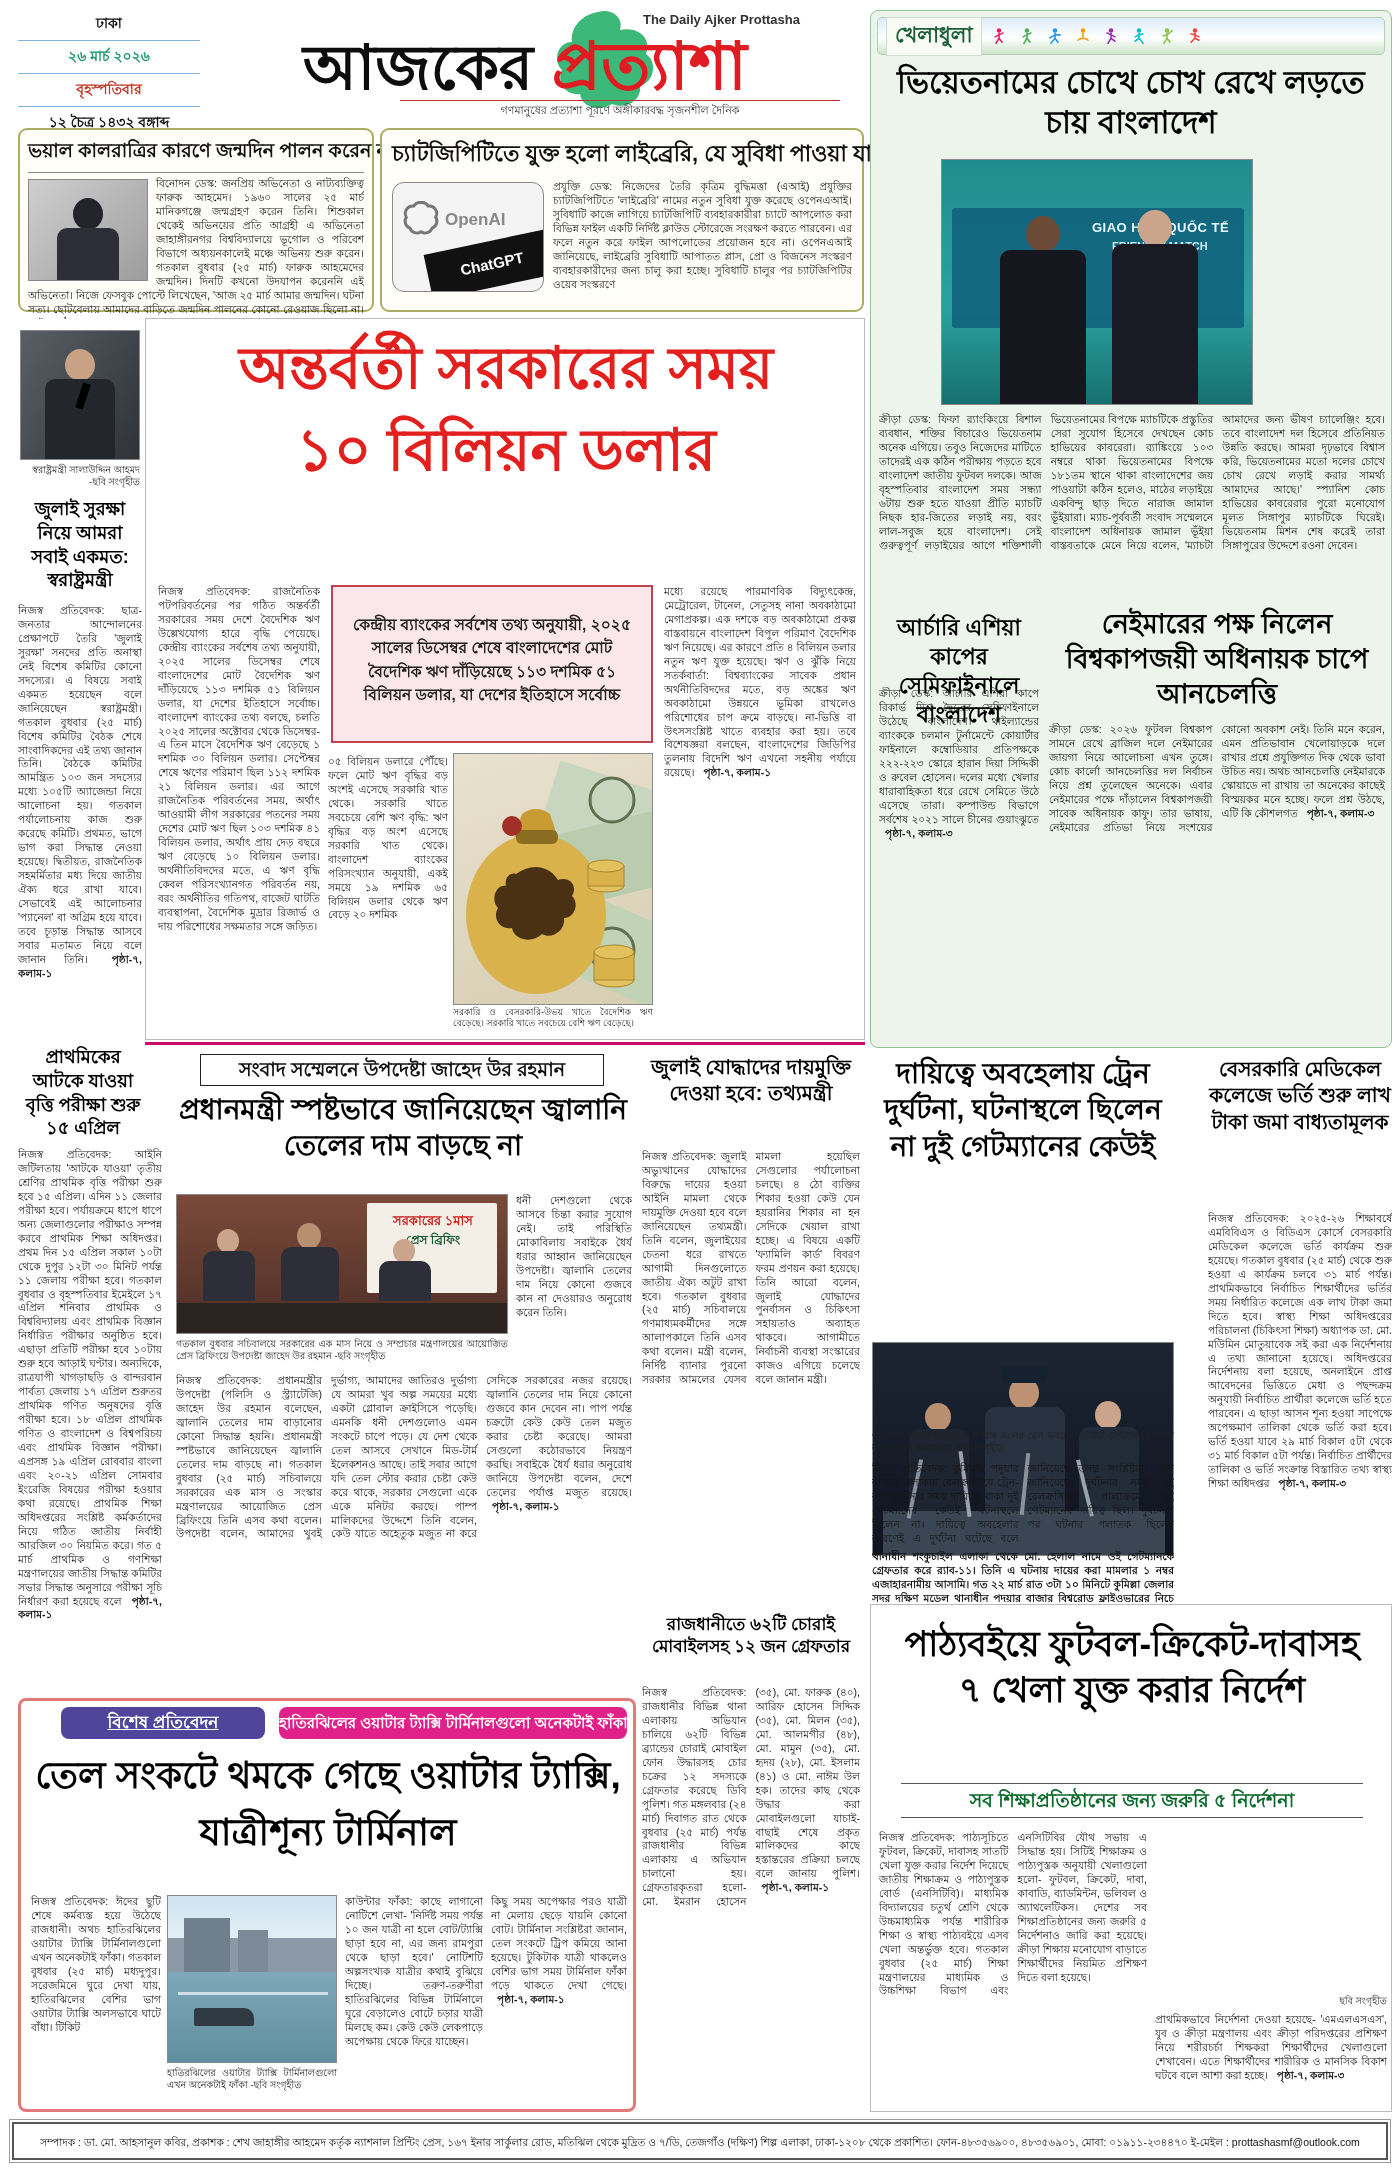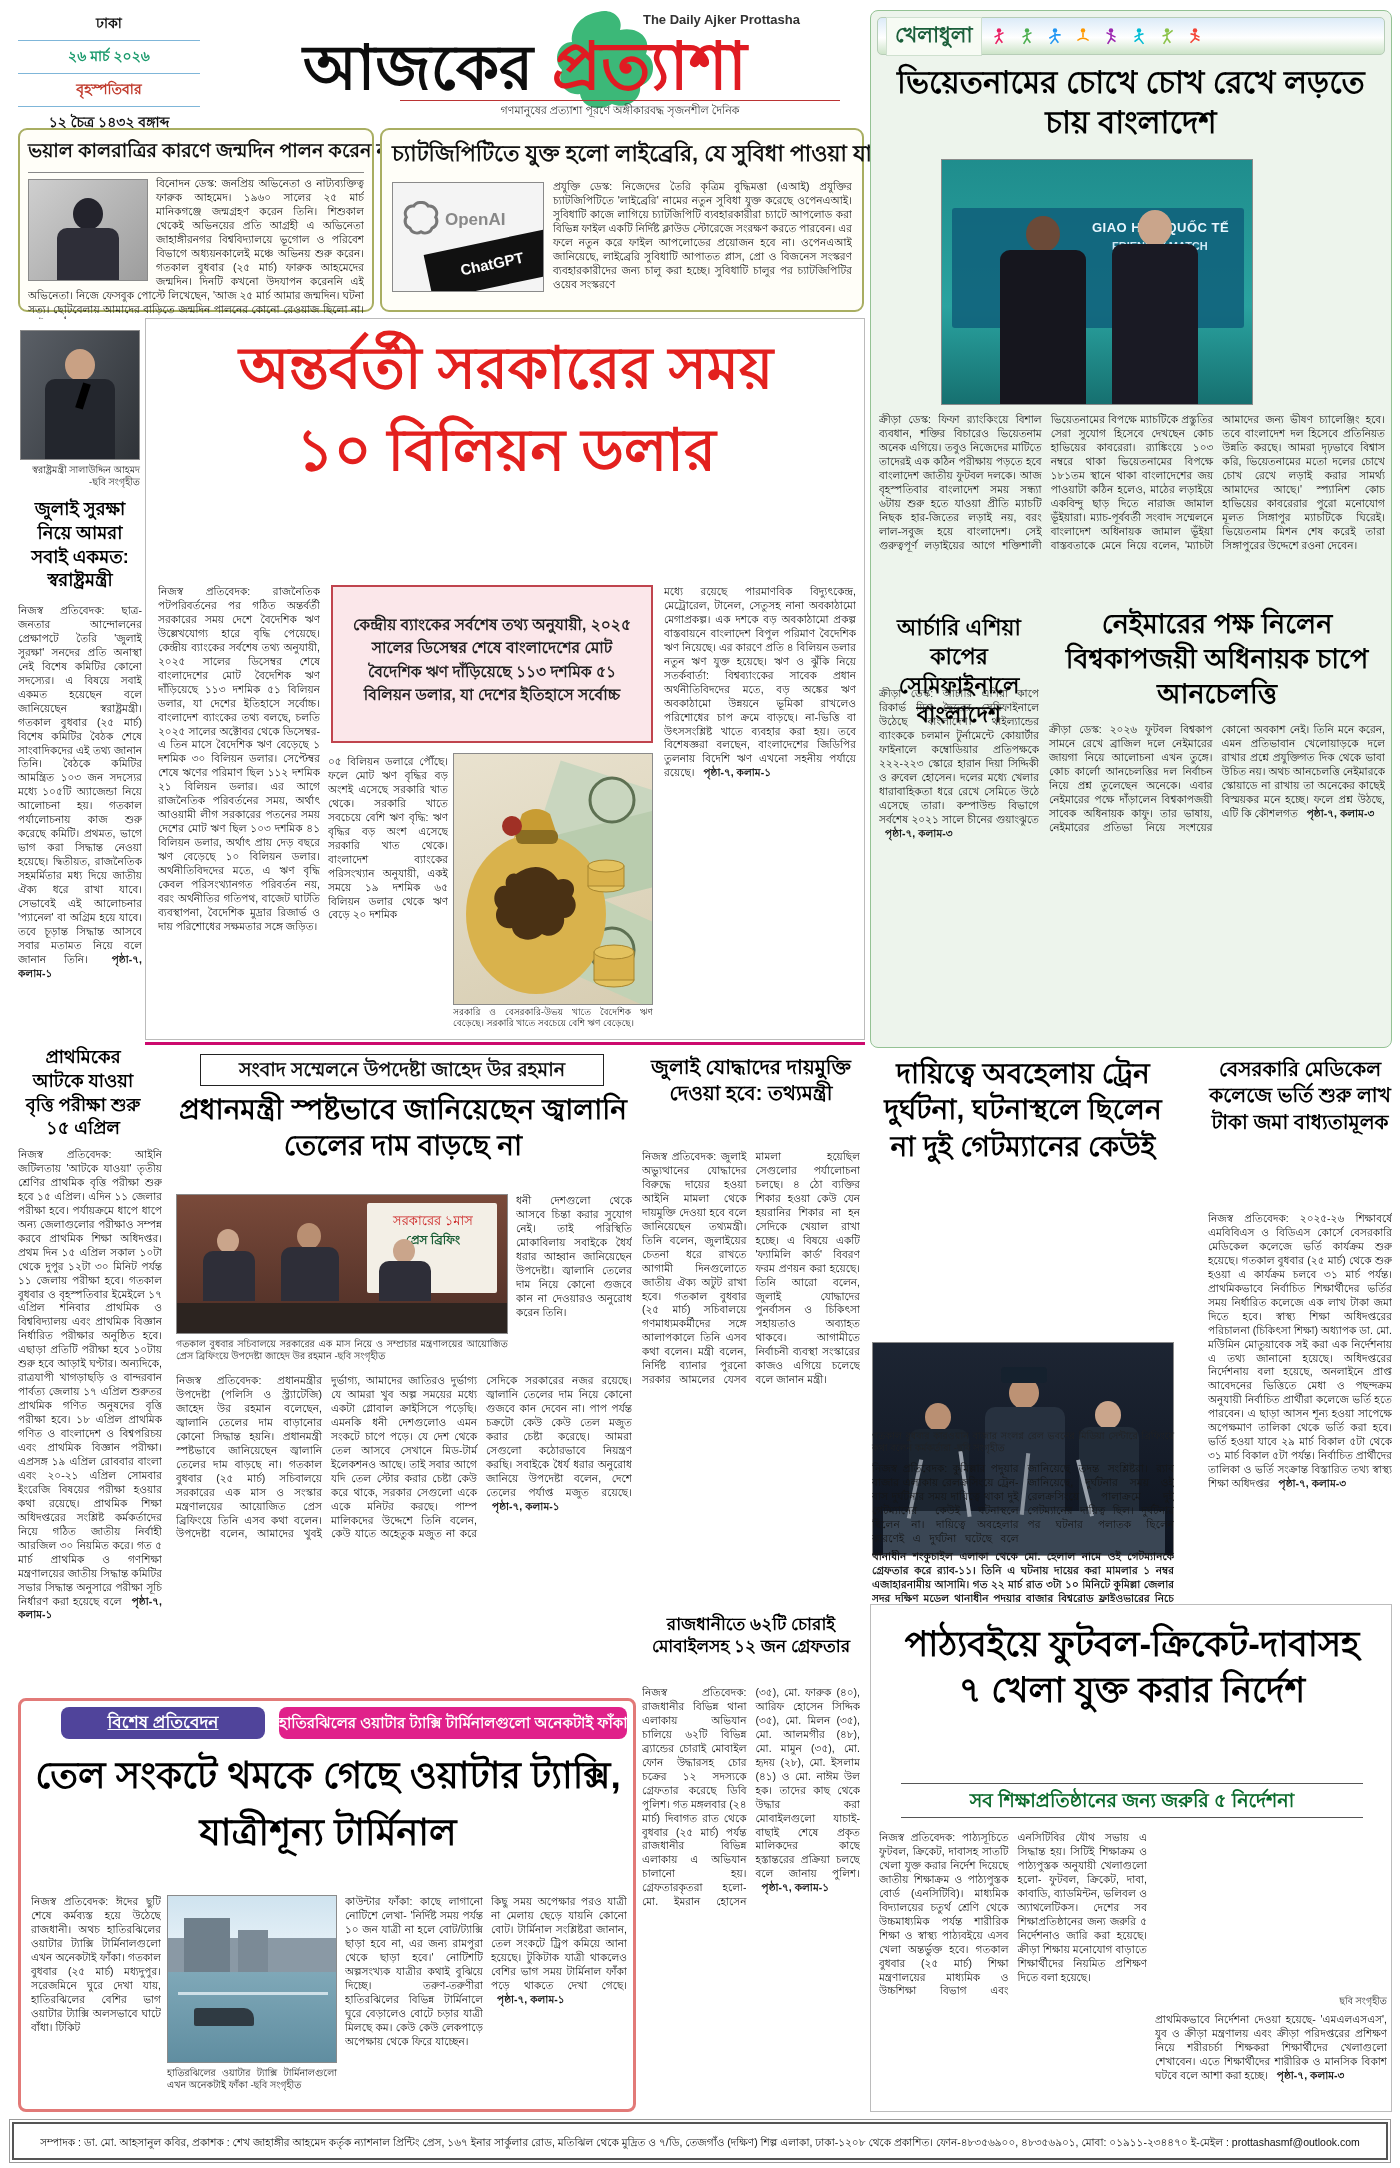--- a/index.html
+++ b/index.html
@@ -73,21 +73,21 @@
         <span class="silh" style="left:28px;top:48px;width:62px;height:52px;"></span>
       </span>
       <span>বিনোদন ডেস্ক: জনপ্রিয় অভিনেতা ও নাট্যব্যক্তিত্ব ফারুক আহমেদ। ১৯৬০ সালের ২৫ মার্চ মানিকগঞ্জে জন্মগ্রহণ করেন তিনি। শিশুকাল থেকেই অভিনয়ের প্রতি আগ্রহী এ অভিনেতা জাহাঙ্গীরনগর বিশ্ববিদ্যালয়ে ভূগোল ও পরিবেশ বিভাগে অধ্যয়নকালেই মঞ্চে অভিনয় শুরু করেন। গতকাল বুধবার (২৫ মার্চ) ফারুক আহমেদের জন্মদিন। দিনটি কখনো উদযাপন করেননি এই অভিনেতা। নিজে ফেসবুক পোস্টে লিখেছেন, 'আজ ২৫ মার্চ আমার জন্মদিন। ঘটনা সত্য। ছোটবেলায় আমাদের বাড়িতে জন্মদিন পালনের কোনো রেওয়াজ ছিলো না। তাই</span>
       <span class="jump" style="display:inline;margin-left:8px;">পৃষ্ঠা-৭, কলাম-১</span>
     </div>
   </div>
 
   <div class="abs olive-box" style="left:380px;top:128px;width:484px;height:184px;padding:4px 10px;">
     <div style="font-size:22px;font-weight:700;padding:2px 0 4px 0;white-space:nowrap;">চ্যাটজিপিটিতে যুক্ত হলো লাইব্রেরি, যে সুবিধা পাওয়া যাবে</div>
     <div class="body-txt" style="height:138px;margin-top:3px;">
-      <span class="photo" style="float:left;width:150px;height:108px;margin:2px 9px 2px 0;display:block;background:#f4f4f4;">
+      <span class="photo" style="float:left;width:150px;height:108px;margin:2px 9px 2px 0;display:block;background:#f4f4f4;border-radius:12px;">
         <svg width="44" height="44" viewBox="0 0 24 24" style="position:absolute;left:6px;top:14px;">
           <path d="M12 3a4 4 0 0 1 4 2 4 4 0 0 1 4 6 4 4 0 0 1-2 6 4 4 0 0 1-6 2 4 4 0 0 1-6-2 4 4 0 0 1-2-6 4 4 0 0 1 4-6 4 4 0 0 1 4-2z" fill="none" stroke="#777" stroke-width="1.6"></path>
         </svg>
         <span style="position:absolute;left:52px;top:26px;font-size:17px;color:#888;font-weight:700;">OpenAI</span>
         <span style="position:absolute;left:34px;top:58px;width:130px;height:46px;background:#111;transform:rotate(-12deg);color:#fff;font-weight:700;font-size:15px;text-align:center;line-height:46px;">ChatGPT</span>
       </span>
       <span>প্রযুক্তি ডেস্ক: নিজেদের তৈরি কৃত্রিম বুদ্ধিমত্তা (এআই) প্রযুক্তির চ্যাটজিপিটিতে 'লাইব্রেরি' নামের নতুন সুবিধা যুক্ত করেছে ওপেনএআই। সুবিধাটি কাজে লাগিয়ে চ্যাটজিপিটি ব্যবহারকারীরা চ্যাটে আপলোড করা বিভিন্ন ফাইল একটি নির্দিষ্ট ক্লাউড স্টোরেজে সংরক্ষণ করতে পারবেন। এর ফলে নতুন করে ফাইল আপলোডের প্রয়োজন হবে না। ওপেনএআই জানিয়েছে, লাইব্রেরি সুবিধাটি আপাতত প্লাস, প্রো ও বিজনেস সংস্করণ ব্যবহারকারীদের জন্য চালু করা হচ্ছে। সুবিধাটি চালুর পর চ্যাটজিপিটির ওয়েব সংস্করণে</span>
     </div>
   </div>
 
@@ -210,21 +210,21 @@
   <div class="abs body-txt" style="left:18px;top:1148px;width:144px;height:544px;">
     <span>নিজস্ব প্রতিবেদক: আইনি জটিলতায় 'আটকে যাওয়া' তৃতীয় শ্রেণির প্রাথমিক বৃত্তি পরীক্ষা শুরু হবে ১৫ এপ্রিল। এদিন ১১ জেলার পরীক্ষা হবে। পর্যায়ক্রমে ধাপে ধাপে অন্য জেলাগুলোর পরীক্ষাও সম্পন্ন করবে প্রাথমিক শিক্ষা অধিদপ্তর। প্রথম দিন ১৫ এপ্রিল সকাল ১০টা থেকে দুপুর ১২টা ৩০ মিনিট পর্যন্ত ১১ জেলায় পরীক্ষা হবে। গতকাল বুধবার ও বৃহস্পতিবার ইমেইলে ১৭ এপ্রিল শনিবার প্রাথমিক ও বিশ্ববিদ্যালয় এবং প্রাথমিক বিজ্ঞান নির্ধারিত পরীক্ষার অনুষ্ঠিত হবে। এছাড়া প্রতিটি পরীক্ষা হবে ১০টায় শুরু হবে আড়াই ঘণ্টার। অন্যদিকে, রাত্রযাপী খাগড়াছড়ি ও বান্দরবান পার্বত্য জেলায় ১৭ এপ্রিল শুরুতর প্রাথমিক গণিত অনুষদের বৃত্তি পরীক্ষা হবে। ১৮ এপ্রিল প্রাথমিক গণিত ও বাংলাদেশ ও বিশ্বপরিচয় এবং প্রাথমিক বিজ্ঞান পরীক্ষা। এপ্রসঙ্গ ১৯ এপ্রিল রোববার বাংলা এবং ২০-২১ এপ্রিল সোমবার ইংরেজি বিষয়ের পরীক্ষা হওয়ার কথা রয়েছে। প্রাথমিক শিক্ষা অধিদপ্তরের সংশ্লিষ্ট কর্মকর্তাদের নিয়ে গঠিত জাতীয় নির্বাহী আরজিল ৩০ নিয়মিত করে। গত ৫ মার্চ প্রাথমিক ও গণশিক্ষা মন্ত্রণালয়ের জাতীয় সিদ্ধান্ত কমিটির সভার সিদ্ধান্ত অনুসারে পরীক্ষা সূচি নির্ধারণ করা হয়েছে বলে</span>
     <span class="jump" style="display:inline;margin-left:6px;">পৃষ্ঠা-৭, কলাম-১</span>
   </div>
 
   <div class="abs" style="left:170px;top:1052px;width:466px;height:644px;">
     <div class="abs kickbox" style="left:30px;top:2px;width:404px;height:32px;font-size:19px;line-height:30px;">সংবাদ সম্মেলনে উপদেষ্টা জাহেদ উর রহমান</div>
     <div class="abs hl-blk" style="left:4px;top:40px;width:458px;height:96px;font-size:28px;">প্রধানমন্ত্রী স্পষ্টভাবে জানিয়েছেন জ্বালানি তেলের দাম বাড়ছে না</div>
     <div class="abs photo" style="left:6px;top:142px;width:332px;height:140px;background:linear-gradient(#7a4a3a,#4d2e26);">
       <div class="abs" style="left:190px;top:8px;width:130px;height:90px;background:#f3efe6;border-radius:2px;"></div>
-      <div class="abs" style="left:200px;top:16px;width:112px;color:#c22;font-weight:400;font-size:13px;text-align:center;">সরকারের ১মাস</div>
+      <div class="abs" style="left:200px;top:16px;width:112px;color:#c22;font-weight:700;font-size:13px;text-align:center;">সরকারের ১মাস</div>
       <div class="abs" style="left:200px;top:36px;width:112px;color:#145a32;font-weight:700;font-size:12px;text-align:center;">প্রেস ব্রিফিং</div>
       <div class="head-circ" style="left:40px;top:34px;width:22px;height:24px;background:#caa58b;"></div>
       <div class="silh" style="left:26px;top:56px;width:52px;height:50px;"></div>
       <div class="head-circ" style="left:120px;top:28px;width:24px;height:26px;background:#b98f72;"></div>
       <div class="silh" style="left:104px;top:52px;width:58px;height:54px;"></div>
       <div class="head-circ" style="left:216px;top:44px;width:22px;height:24px;background:#caa58b;"></div>
       <div class="silh" style="left:202px;top:66px;width:52px;height:40px;"></div>
       <div class="abs" style="left:0;bottom:0;width:100%;height:30px;background:#2c2420;"></div>
     </div>
     <div class="abs body-txt" style="left:346px;top:142px;width:116px;height:170px;">ধনী দেশগুলো থেকে আসবে চিন্তা করার সুযোগ নেই। তাই পরিস্থিতি মোকাবিলায় সবাইকে ধৈর্য ধরার আহ্বান জানিয়েছেন উপদেষ্টা। জ্বালানি তেলের দাম নিয়ে কোনো গুজবে কান না দেওয়ারও অনুরোধ করেন তিনি।</div>

